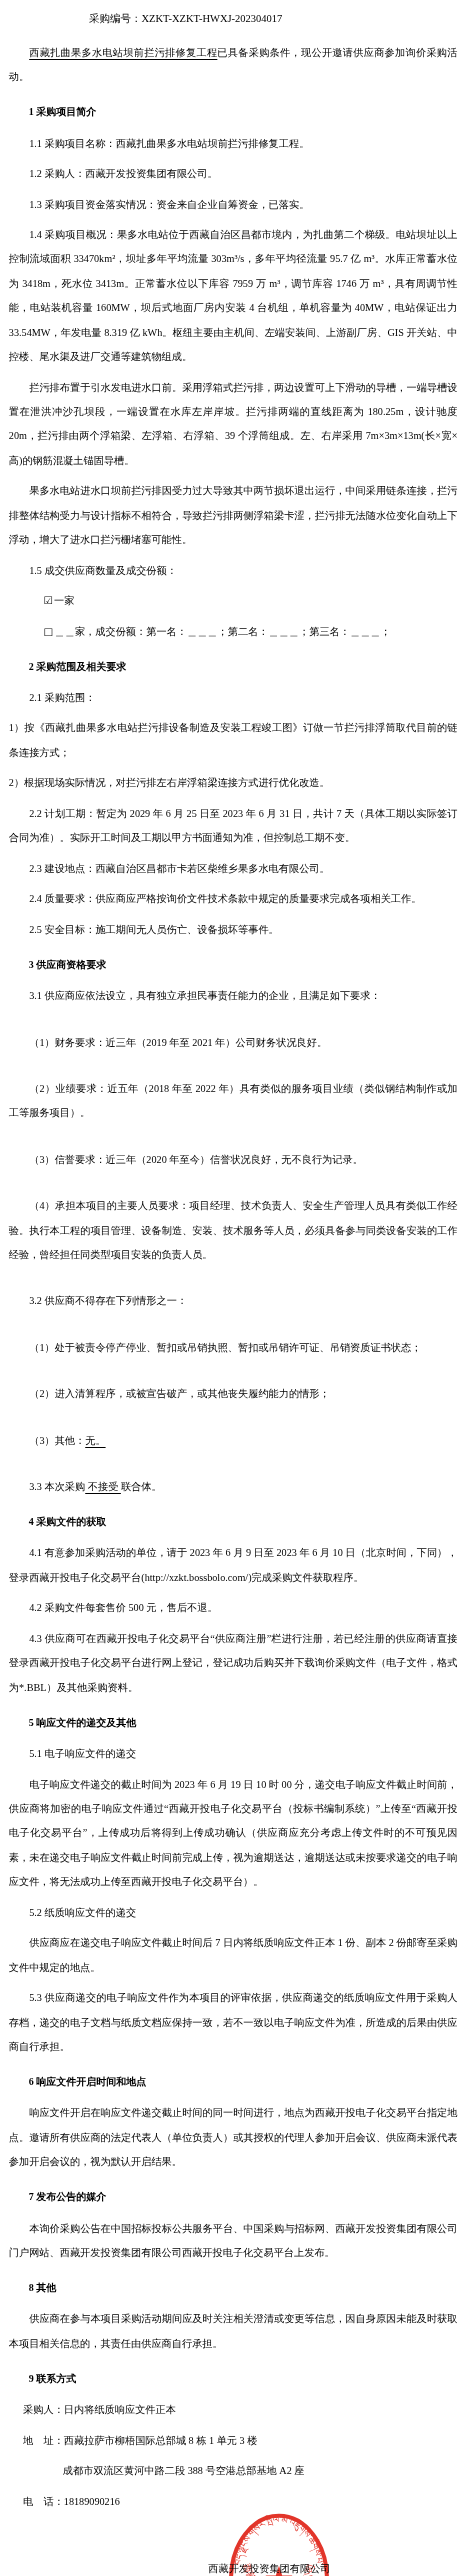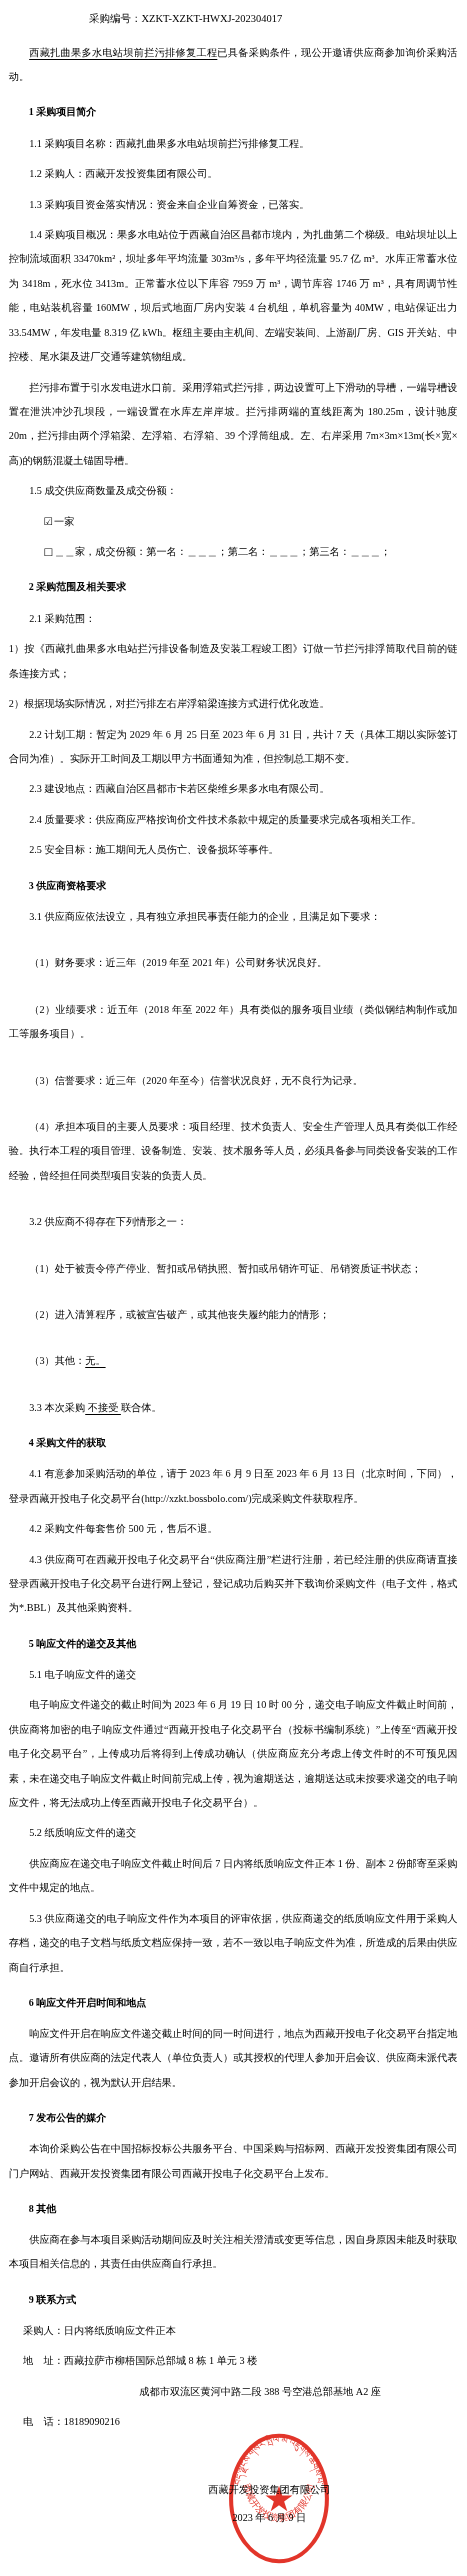--- a/index.html
+++ b/index.html
@@ -7,21 +7,21 @@
     width:467px; height:2576px; overflow:hidden; position:relative;
     color:#000;
     font-family:"Liberation Serif","DejaVu Serif",serif;
   }
   .page { padding:4.1px 9.5px 0 8.8px; font-size:10.2px; line-height:24.4px; }
   .p { margin:6.1px 0; text-indent:2em; text-align:justify; }
   .p-flush { margin:6.1px 0; text-indent:0; text-align:justify; }
   .p-item { margin:22px 0; text-indent:2em; text-align:justify; }
   .p-opt { margin:6.1px 0; text-indent:0; padding-left:3.4em; }
   .p-contact { margin:6.1px 0; text-indent:0; padding-left:1.4em; }
-  .p-contact2 { margin:6.1px 0; text-indent:0; padding-left:5.3em;text-align:center; }
+  .p-contact2 { margin:6.1px 0; text-indent:0; padding-left:5.3em; }
   .h { font-weight:bold; font-size:10px; text-indent:2em; margin:10.8px 0 6.8px; }
   .docnum { text-align:center; padding-right:95px; margin:2.7px 0 9.5px; font-size:10.5px; }
   .u { text-decoration:underline; text-underline-offset:2.7px; }
   .checkbox { font-family:"DejaVu Sans",sans-serif; margin-right:1.4px; }
   .sig-area { position:relative; height:146px; margin-top:4.1px; }
   .sig-text { position:absolute; top:35px; right:127px; text-align:center; line-height:28.4px; z-index:2; }
   .stamp { position:absolute; left:217px; top:-9.5px; z-index:1; opacity:0.92; }
 </style>
 </head>
 <body>
@@ -31,20 +31,21 @@
   <div class="docnum">采购编号：XZKT-XZKT-HWXJ-202304017</div>
 
   <div class="p"><span class="u">西藏扎曲果多水电站坝前拦污排修复工程</span><span>已具备采购条件，现公开邀请供应商参加询价采购活动。</span></div>
 
   <div class="h">1 采购项目简介</div>
   <div class="p">1.1 采购项目名称：西藏扎曲果多水电站坝前拦污排修复工程。</div>
   <div class="p">1.2 采购人：西藏开发投资集团有限公司。</div>
   <div class="p">1.3 采购项目资金落实情况：资金来自企业自筹资金，已落实。</div>
   <div class="p">1.4 采购项目概况：果多水电站位于西藏自治区昌都市境内，为扎曲第二个梯级。电站坝址以上控制流域面积 33470km²，坝址多年平均流量 303m³/s，多年平均径流量 95.7 亿 m³。水库正常蓄水位为 3418m，死水位 3413m。正常蓄水位以下库容 7959 万 m³，调节库容 1746 万 m³，具有周调节性能，电站装机容量 160MW，坝后式地面厂房内安装 4 台机组，单机容量为 40MW，电站保证出力 33.54MW，年发电量 8.319 亿 kWh。枢纽主要由主机间、左端安装间、上游副厂房、GIS 开关站、中控楼、尾水渠及进厂交通等建筑物组成。</div>
   <div class="p">拦污排布置于引水发电进水口前。采用浮箱式拦污排，两边设置可上下滑动的导槽，一端导槽设置在泄洪冲沙孔坝段，一端设置在水库左岸岸坡。拦污排两端的直线距离为 180.25m，设计驰度 20m，拦污排由两个浮箱梁、左浮箱、右浮箱、39 个浮筒组成。左、右岸采用 7m×3m×13m(长×宽×高)的钢筋混凝土锚固导槽。</div>
+  <div class="p">果多水电站进水口坝前拦污排因受力过大导致其中两节损坏退出运行，中间采用链条连接，拦污排整体结构受力与设计指标不相符合，导致拦污排两侧浮箱梁卡涩，拦污排无法随水位变化自动上下浮动，增大了进水口拦污栅堵塞可能性。</div>
   <div class="p">1.5 成交供应商数量及成交份额：</div>
   <div class="p-opt"><span class="checkbox">☑</span><span>一家</span></div>
   <div class="p-opt"><span class="checkbox">□</span><span>＿＿家，成交份额：第一名：＿＿＿；第二名：＿＿＿；第三名：＿＿＿；</span></div>
 
   <div class="h">2 采购范围及相关要求</div>
   <div class="p">2.1 采购范围：</div>
   <div class="p-flush">1）按《西藏扎曲果多水电站拦污排设备制造及安装工程竣工图》订做一节拦污排浮筒取代目前的链条连接方式；</div>
   <div class="p-flush">2）根据现场实际情况，对拦污排左右岸浮箱梁连接方式进行优化改造。</div>
   <div class="p">2.2 计划工期：暂定为 2029 年 6 月 25 日至 2023 年 6 月 31 日，共计 7 天（具体工期以实际签订合同为准）。实际开工时间及工期以甲方书面通知为准，但控制总工期不变。</div>
   <div class="p">2.3 建设地点：西藏自治区昌都市卡若区柴维乡果多水电有限公司。</div>
@@ -57,21 +58,21 @@
   <div class="p-item">（2）业绩要求：近五年（2018 年至 2022 年）具有类似的服务项目业绩（类似钢结构制作或加工等服务项目）。</div>
   <div class="p-item">（3）信誉要求：近三年（2020 年至今）信誉状况良好，无不良行为记录。</div>
   <div class="p-item">（4）承担本项目的主要人员要求：项目经理、技术负责人、安全生产管理人员具有类似工作经验。执行本工程的项目管理、设备制造、安装、技术服务等人员，必须具备参与同类设备安装的工作经验，曾经担任同类型项目安装的负责人员。</div>
   <div class="p">3.2 供应商不得存在下列情形之一：</div>
   <div class="p-item">（1）处于被责令停产停业、暂扣或吊销执照、暂扣或吊销许可证、吊销资质证书状态；</div>
   <div class="p-item">（2）进入清算程序，或被宣告破产，或其他丧失履约能力的情形；</div>
   <div class="p-item"><span>（3）其他：</span><span class="u">无。</span></div>
   <div class="p"><span>3.3 本次采购</span><span class="u"> 不接受 </span><span>联合体。</span></div>
 
   <div class="h">4 采购文件的获取</div>
-  <div class="p">4.1 有意参加采购活动的单位，请于 2023 年 6 月 9 日至 2023 年 6 月 13 日（北京时间，下同），登录西藏开投电子化交易平台(http://xzkt.bossbolo.com/)完成采购文件获取程序。</div>
+  <div class="p">4.1 有意参加采购活动的单位，请于 2023 年 6 月 9 日至 2023 年 6 月 10 日（北京时间，下同），登录西藏开投电子化交易平台(http://xzkt.bossbolo.com/)完成采购文件获取程序。</div>
   <div class="p">4.2 采购文件每套售价 500 元，售后不退。</div>
   <div class="p">4.3 供应商可在西藏开投电子化交易平台“供应商注册”栏进行注册，若已经注册的供应商请直接登录西藏开投电子化交易平台进行网上登记，登记成功后购买并下载询价采购文件（电子文件，格式为*.BBL）及其他采购资料。</div>
 
   <div class="h">5 响应文件的递交及其他</div>
   <div class="p">5.1 电子响应文件的递交</div>
   <div class="p">电子响应文件递交的截止时间为 2023 年 6 月 19 日 10 时 00 分，递交电子响应文件截止时间前，供应商将加密的电子响应文件通过“西藏开投电子化交易平台（投标书编制系统）”上传至“西藏开投电子化交易平台”，上传成功后将得到上传成功确认（供应商应充分考虑上传文件时的不可预见因素，未在递交电子响应文件截止时间前完成上传，视为逾期送达，逾期送达或未按要求递交的电子响应文件，将无法成功上传至西藏开投电子化交易平台）。</div>
   <div class="p">5.2 纸质响应文件的递交</div>
   <div class="p">供应商应在递交电子响应文件截止时间后 7 日内将纸质响应文件正本 1 份、副本 2 份邮寄至采购文件中规定的地点。</div>
   <div class="p">5.3 供应商递交的电子响应文件作为本项目的评审依据，供应商递交的纸质响应文件用于采购人存档，递交的电子文档与纸质文档应保持一致，若不一致以电子响应文件为准，所造成的后果由供应商自行承担。</div>
 

